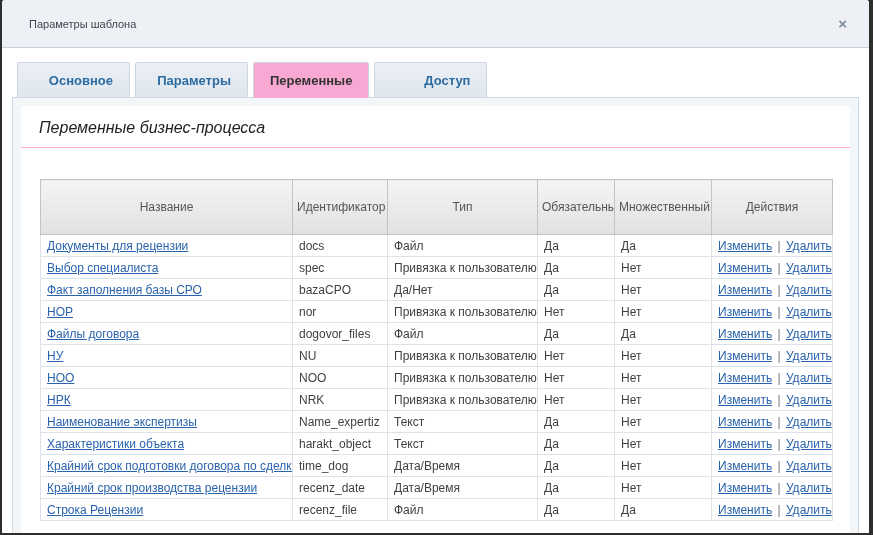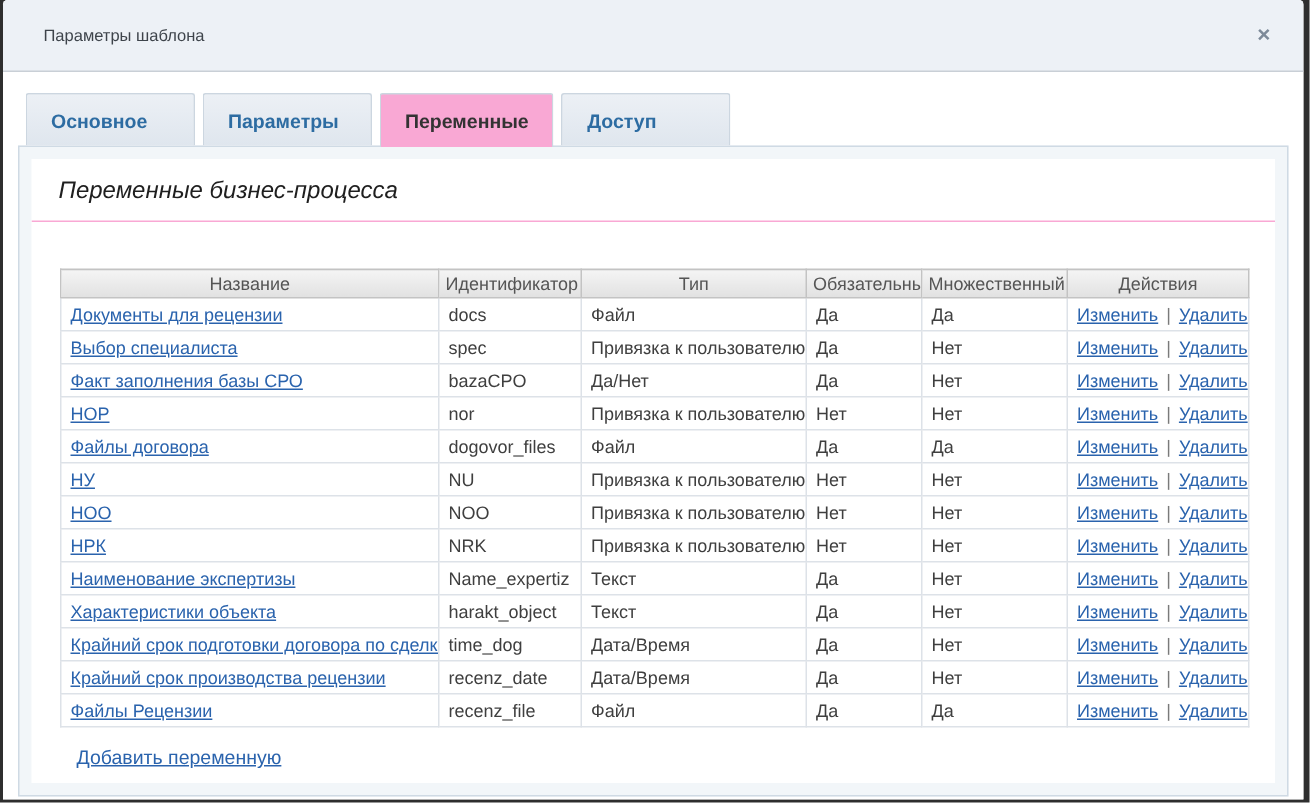--- a/index.html
+++ b/index.html
@@ -50,21 +50,21 @@
   .tabs {
     display: flex;
     gap: 5px;
     padding-left: 5px;
     position: relative;
     z-index: 2;
   }
   .tab {
     min-width: 113px;
     height: 35px;
-    text-align: left;
+    text-align: right;
     padding: 10px 16px 0 16px;
     font-size: 13px;
     font-weight: bold;
     color: #2d6ca2;
     background: linear-gradient(#ecf0f5, #dfe6ee);
     border: 1px solid #ccd6e0;
     border-bottom: none;
     border-radius: 2px 2px 0 0;
     cursor: pointer;
     white-space: nowrap;
@@ -100,21 +100,21 @@
     font-size: 12px;
     table-layout: fixed;
     width: 792px;
   }
   table.vars th {
     background: linear-gradient(#f4f4f4, #e1e1e1);
     border: 1px solid #c3c3c3;
     color: #555555;
     font-weight: normal;
     font-size: 12px;
-    padding: 2px 4px;
+    padding: 20px 4px;
     height: 19px;
     text-align: center;
     overflow: hidden;
     white-space: nowrap;
   }
   table.vars td {
     border: 1px solid #dde2e8;
     padding: 3px 6px;
     height: 22px;
     color: #3f3f3f;
@@ -305,21 +305,21 @@
     <td>recenz_date</td>
     <td>Дата/Время</td>
     <td>Да</td>
     <td>Нет</td>
     <td>
       <a class="lnk">Изменить</a><span class="action-sep"> | </span><a class="lnk">Удалить</a>
     </td>
   </tr>
 
   <tr>
-    <td><a class="lnk">Файлы Рецензии</a></td>
+    <td><a class="lnk">Строка Рецензии</a></td>
     <td>recenz_file</td>
     <td>Файл</td>
     <td>Да</td>
     <td>Да</td>
     <td>
       <a class="lnk">Изменить</a><span class="action-sep"> | </span><a class="lnk">Удалить</a>
     </td>
   </tr>
 </tbody>
         </table>

